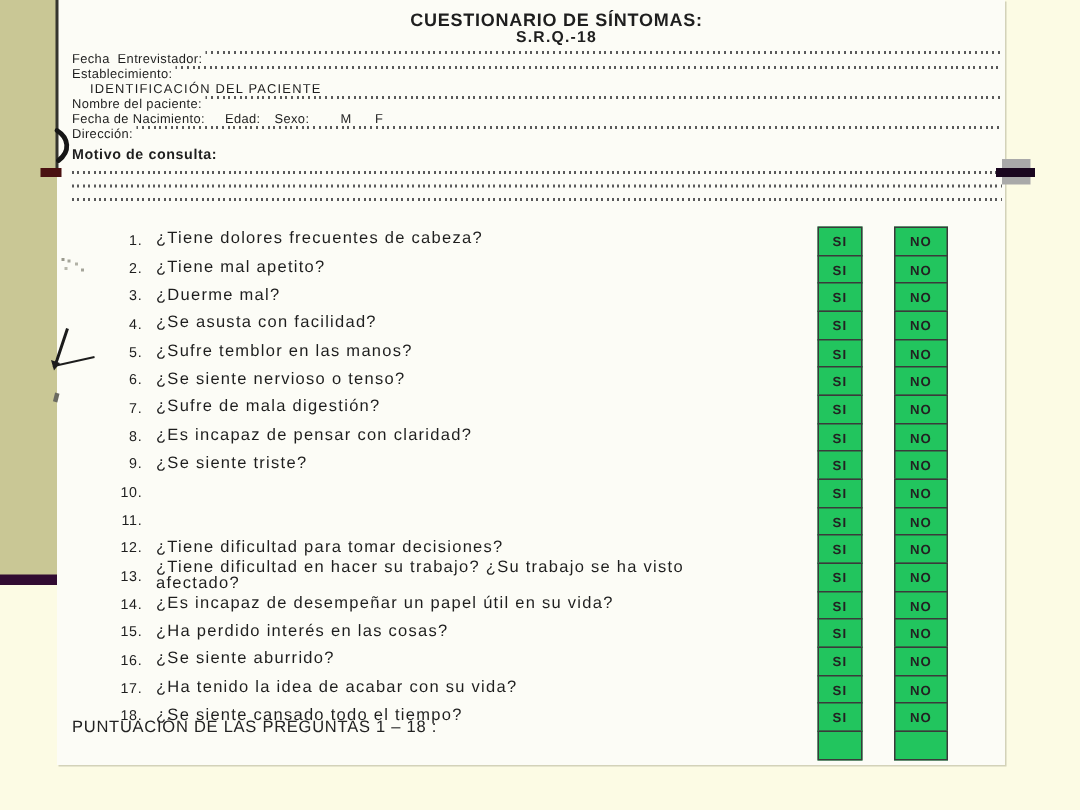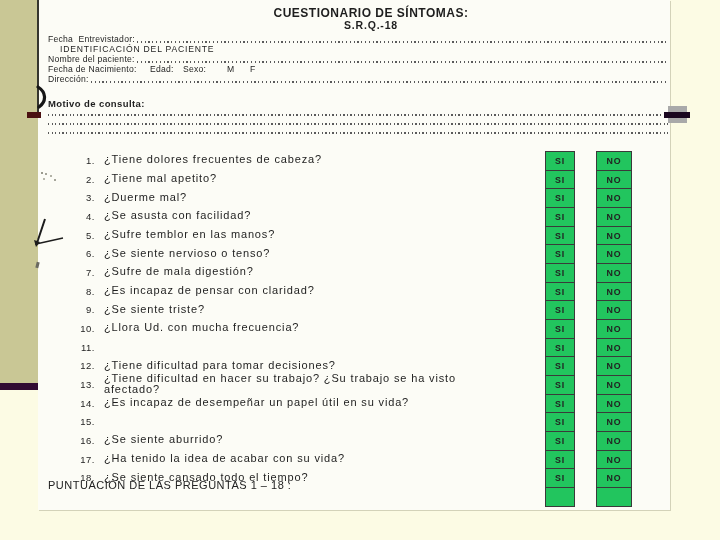--- a/index.html
+++ b/index.html
@@ -24,21 +24,21 @@
   .artifact-paren{position:absolute;left:35px;top:85px;}
   .artifact-hook{position:absolute;left:30px;top:218px;}
   .artifact-smudge{position:absolute;left:41px;top:172px;width:2px;height:2px;background:#9a9a8e;
     box-shadow:4px 1px 0 #a5a59a,9px 3px 0 #b2b2a6,13px 7px 0 #a5a59a,2px 6px 0 #b8b8ac;}
   .artifact-tick{position:absolute;left:36px;top:262px;width:3px;height:6px;background:#6a6a60;transform:rotate(14deg);}
   
   .form-title{position:absolute;top:7px;left:33px;width:600px;text-align:center;
     font-weight:bold;font-size:12px;letter-spacing:.5px;line-height:1.05;}
   .form-subtitle{font-size:10.5px;letter-spacing:.8px;}
   .header-block{position:absolute;top:34px;left:10px;width:620px;font-size:8.6px;letter-spacing:.25px;}
-  .h-line{display:flex;align-items:flex-end;height:10px;position:relative;}
+  .h-line{display:flex;height:10px;position:relative;}
   .h-label{white-space:pre;}
   .caps{letter-spacing:.8px;padding-left:12px;}
   .dots{flex:1;height:2px;margin:0 0 1px 2px;
     background-image:repeating-linear-gradient(to right,#5a5a5a 0 1.3px,transparent 1.3px 3.8px);}
   .pos-edad{position:absolute;left:102px;bottom:0;}
   .pos-sexo{position:absolute;left:135px;bottom:0;}
   .pos-m{position:absolute;left:179px;bottom:0;}
   .pos-f{position:absolute;left:202px;bottom:0;}
   .motivo-label{position:absolute;top:98px;left:10px;font-weight:bold;font-size:9.5px;letter-spacing:.4px;}
   .m-line{position:absolute;left:10px;width:620px;height:2px;
@@ -75,20 +75,24 @@
       <div>CUESTIONARIO DE SÍNTOMAS:</div>
       <div class="form-subtitle">S.R.Q.-18</div>
     </div>
 
     <div class="header-block">
       <div class="h-line">
         <span class="h-label">Fecha  Entrevistador:</span>
         <span class="dots"></span>
       </div>
       <div class="h-line">
+        <span class="h-label">Establecimiento:</span>
+        <span class="dots"></span>
+      </div>
+      <div class="h-line">
         <span class="h-label caps">IDENTIFICACIÓN DEL PACIENTE</span>
       </div>
       <div class="h-line">
         <span class="h-label">Nombre del paciente:</span>
         <span class="dots"></span>
       </div>
       <div class="h-line">
         <span class="h-label">Fecha de Nacimiento:</span>
         <span class="pos-edad">Edad:</span>
         <span class="pos-sexo">Sexo:</span>
@@ -138,39 +142,39 @@
         <div class="q-row">
           <span class="q-num">8.</span>
           <span class="q-text">¿Es incapaz de pensar con claridad?</span>
         </div>
         <div class="q-row">
           <span class="q-num">9.</span>
           <span class="q-text">¿Se siente triste?</span>
         </div>
         <div class="q-row">
           <span class="q-num">10.</span>
-          <span class="q-text">¿Llora Ud. con mucha frecuencia?</span>
         </div>
         <div class="q-row">
           <span class="q-num">11.</span>
         </div>
         <div class="q-row">
           <span class="q-num">12.</span>
           <span class="q-text">¿Tiene dificultad para tomar decisiones?</span>
         </div>
         <div class="q-row">
           <span class="q-num">13.</span>
           <span class="q-text">¿Tiene dificultad en hacer su trabajo? ¿Su trabajo se ha visto afectado?</span>
         </div>
         <div class="q-row">
           <span class="q-num">14.</span>
           <span class="q-text">¿Es incapaz de desempeñar un papel útil en su vida?</span>
         </div>
         <div class="q-row">
           <span class="q-num">15.</span>
+          <span class="q-text">¿Ha perdido interés en las cosas?</span>
         </div>
         <div class="q-row">
           <span class="q-num">16.</span>
           <span class="q-text">¿Se siente aburrido?</span>
         </div>
         <div class="q-row">
           <span class="q-num">17.</span>
           <span class="q-text">¿Ha tenido la idea de acabar con su vida?</span>
         </div>
         <div class="q-row">

